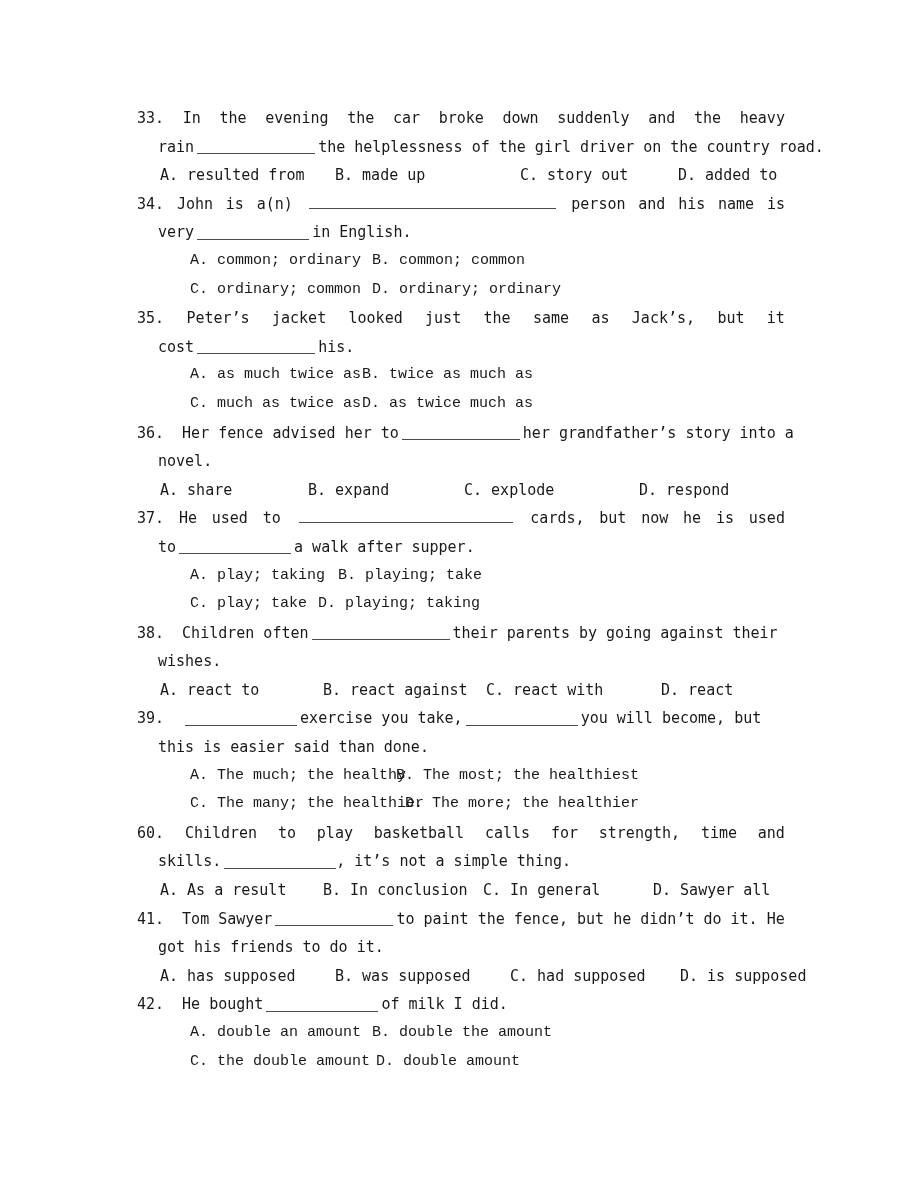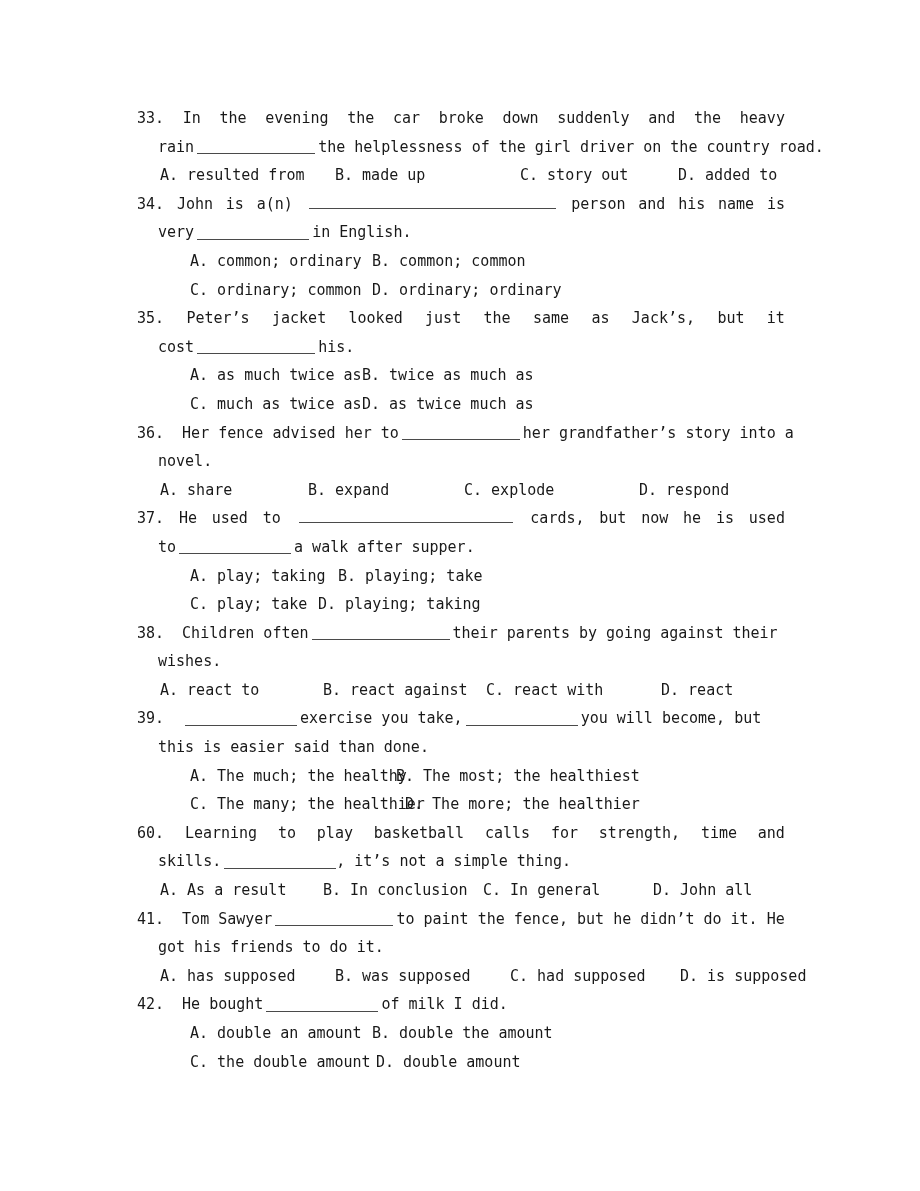--- a/index.html
+++ b/index.html
@@ -48,21 +48,21 @@
   .stem-just {
     display: flex;
     justify-content: space-between;
     align-items: baseline;
     width: 648px;
   }
   .stem-just > span { display: inline-block; }
   
   .ind1 { padding-left: 21px; }   
   .ind2 { padding-left: 23px; align-items: flex-end; }   
-  .ind3 { padding-left: 53px; }   
+  .ind3 { padding-left: 53px; font-family: Liberation Mono, monospace; }   
 
   .num {
     display: inline-block;
     min-width: 26px;
   }
 
   
   .blank {
     display: inline-block;
     border-bottom: 1.2px solid #4a4a4a;
@@ -241,38 +241,38 @@
       </div>
       <div class="line opts ind3">
         <span class="opt" style="width:215px">C. The many; the healthier</span>
         <span class="opt">D. The more; the healthier</span>
       </div>
     </div>
 
     <div class="q">
       <div class="line stem-just">
         <span class="num">60.</span>
-        <span>Learning</span>
+        <span>Children</span>
         <span>to</span>
         <span>play</span>
         <span>basketball</span>
         <span>calls</span>
         <span>for</span>
         <span>strength,</span>
         <span>time</span>
         <span>and</span>
       </div>
       <div class="line ind1">
         <span>skills.</span><span class="blank b-m" style="margin-right:0"></span><span>, it’s not a simple thing.</span>
       </div>
       <div class="line opts ind2">
         <span class="opt" style="width:163px">A. As a result</span>
         <span class="opt" style="width:160px">B. In conclusion</span>
         <span class="opt" style="width:170px">C. In general</span>
-        <span class="opt">D. John all</span>
+        <span class="opt">D. Sawyer all</span>
       </div>
     </div>
 
     <div class="q">
       <div class="line">
         <span class="num">41.</span><span class="gap" style="width:18px"></span><span>Tom Sawyer</span><span class="blank b-l"></span><span>to paint the fence, but he didn’t do it. He</span>
       </div>
       <div class="line ind1">
         <span>got his friends to do it.</span>
       </div>

